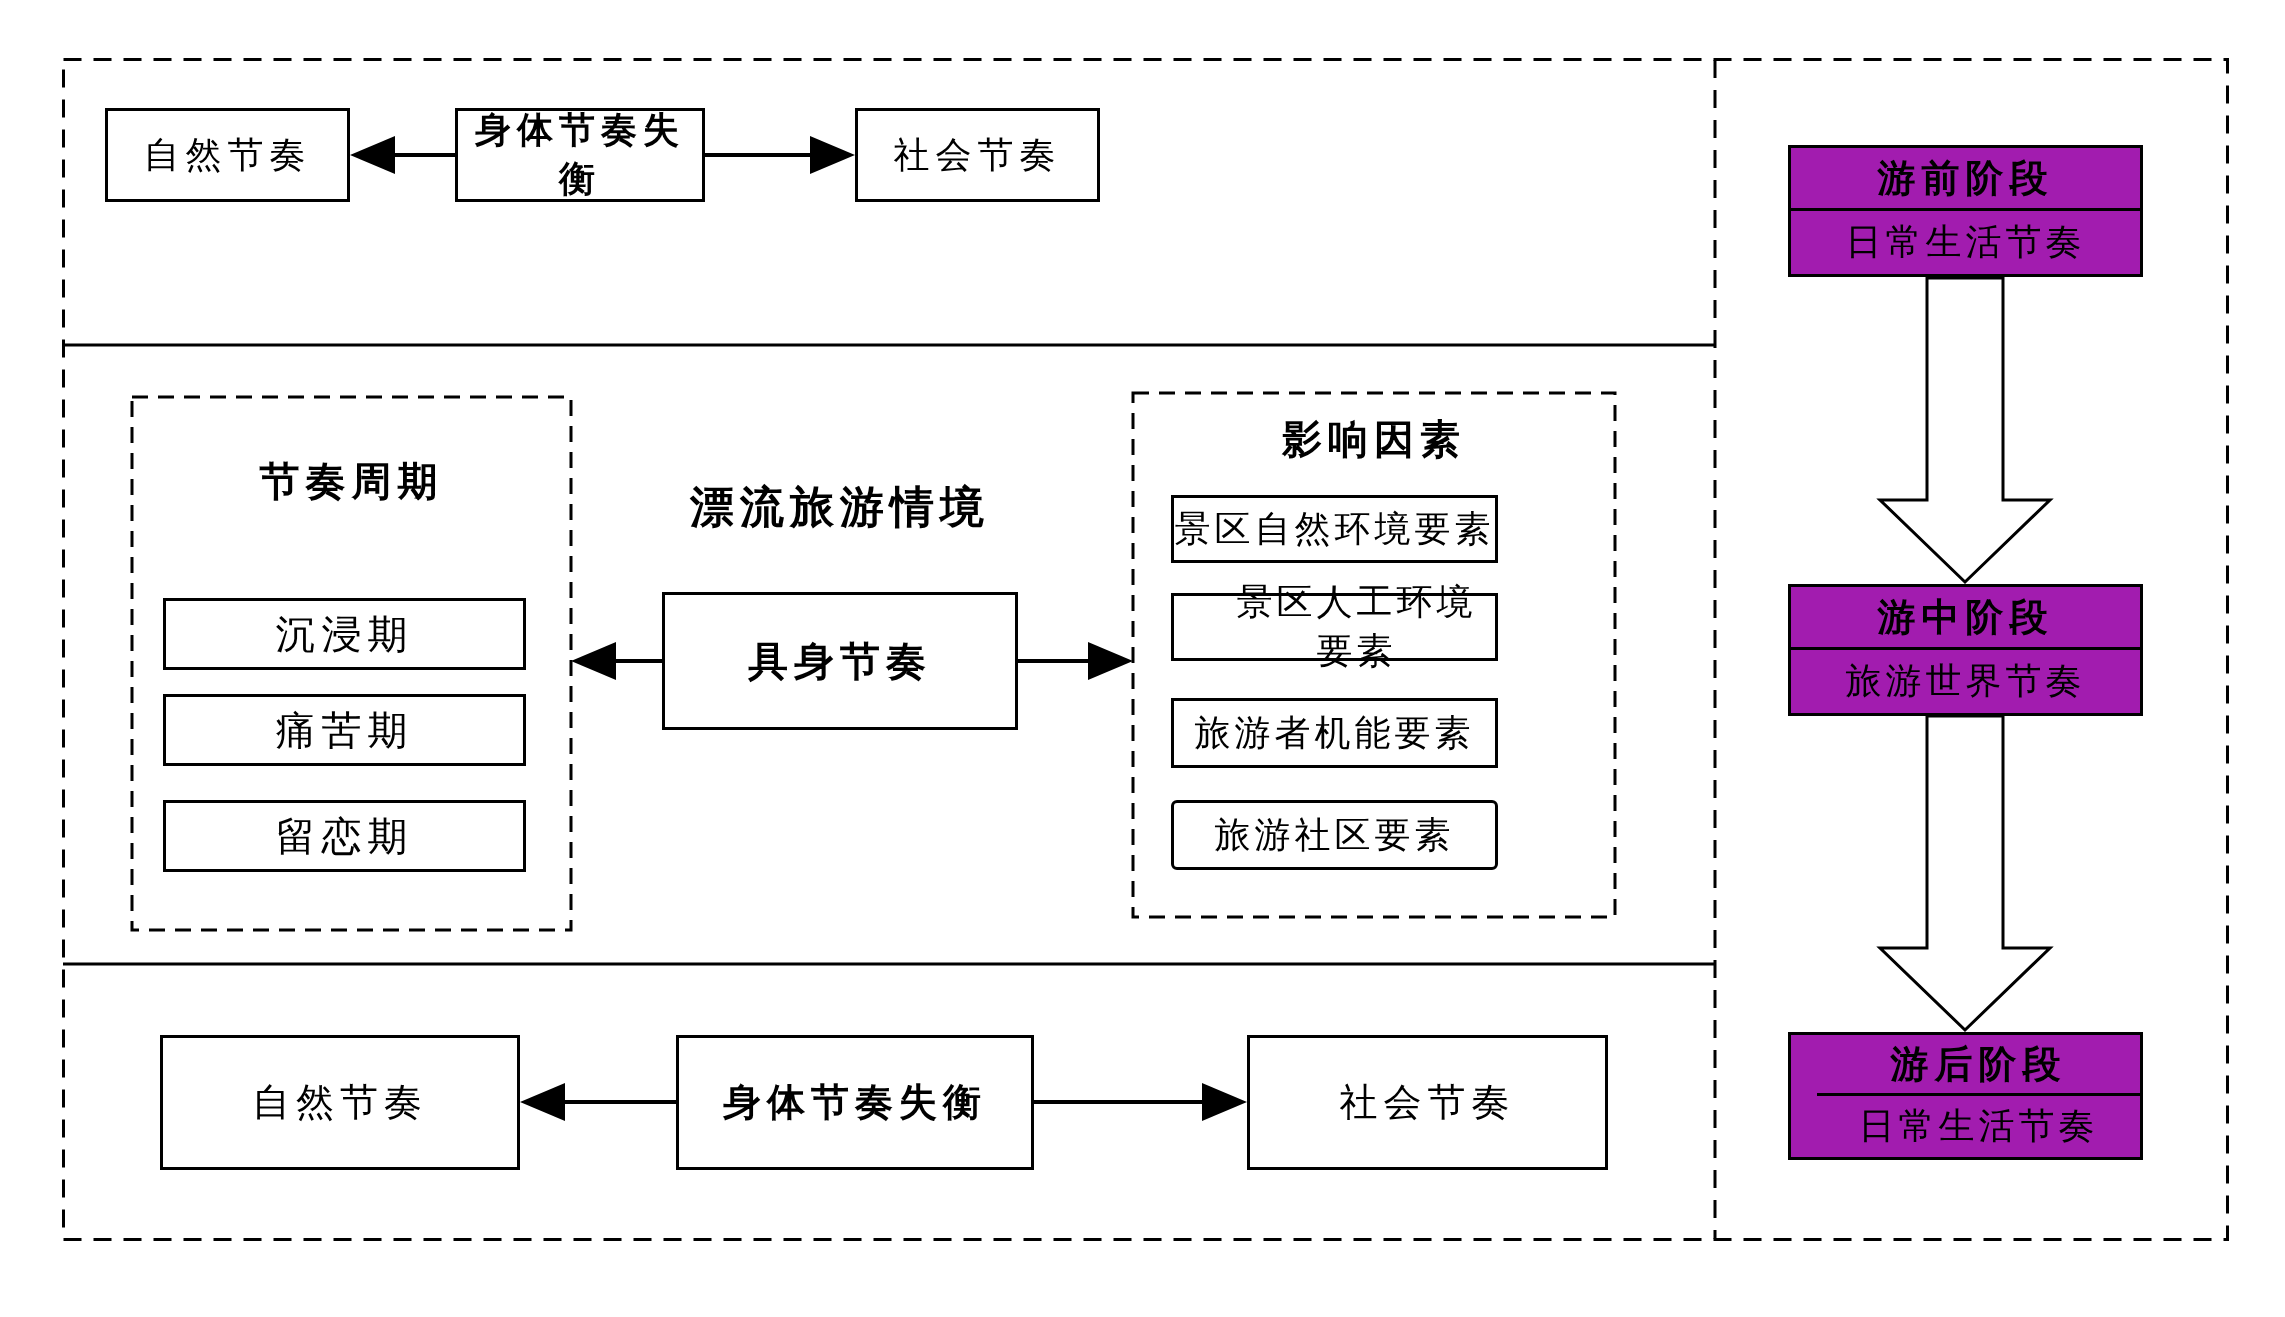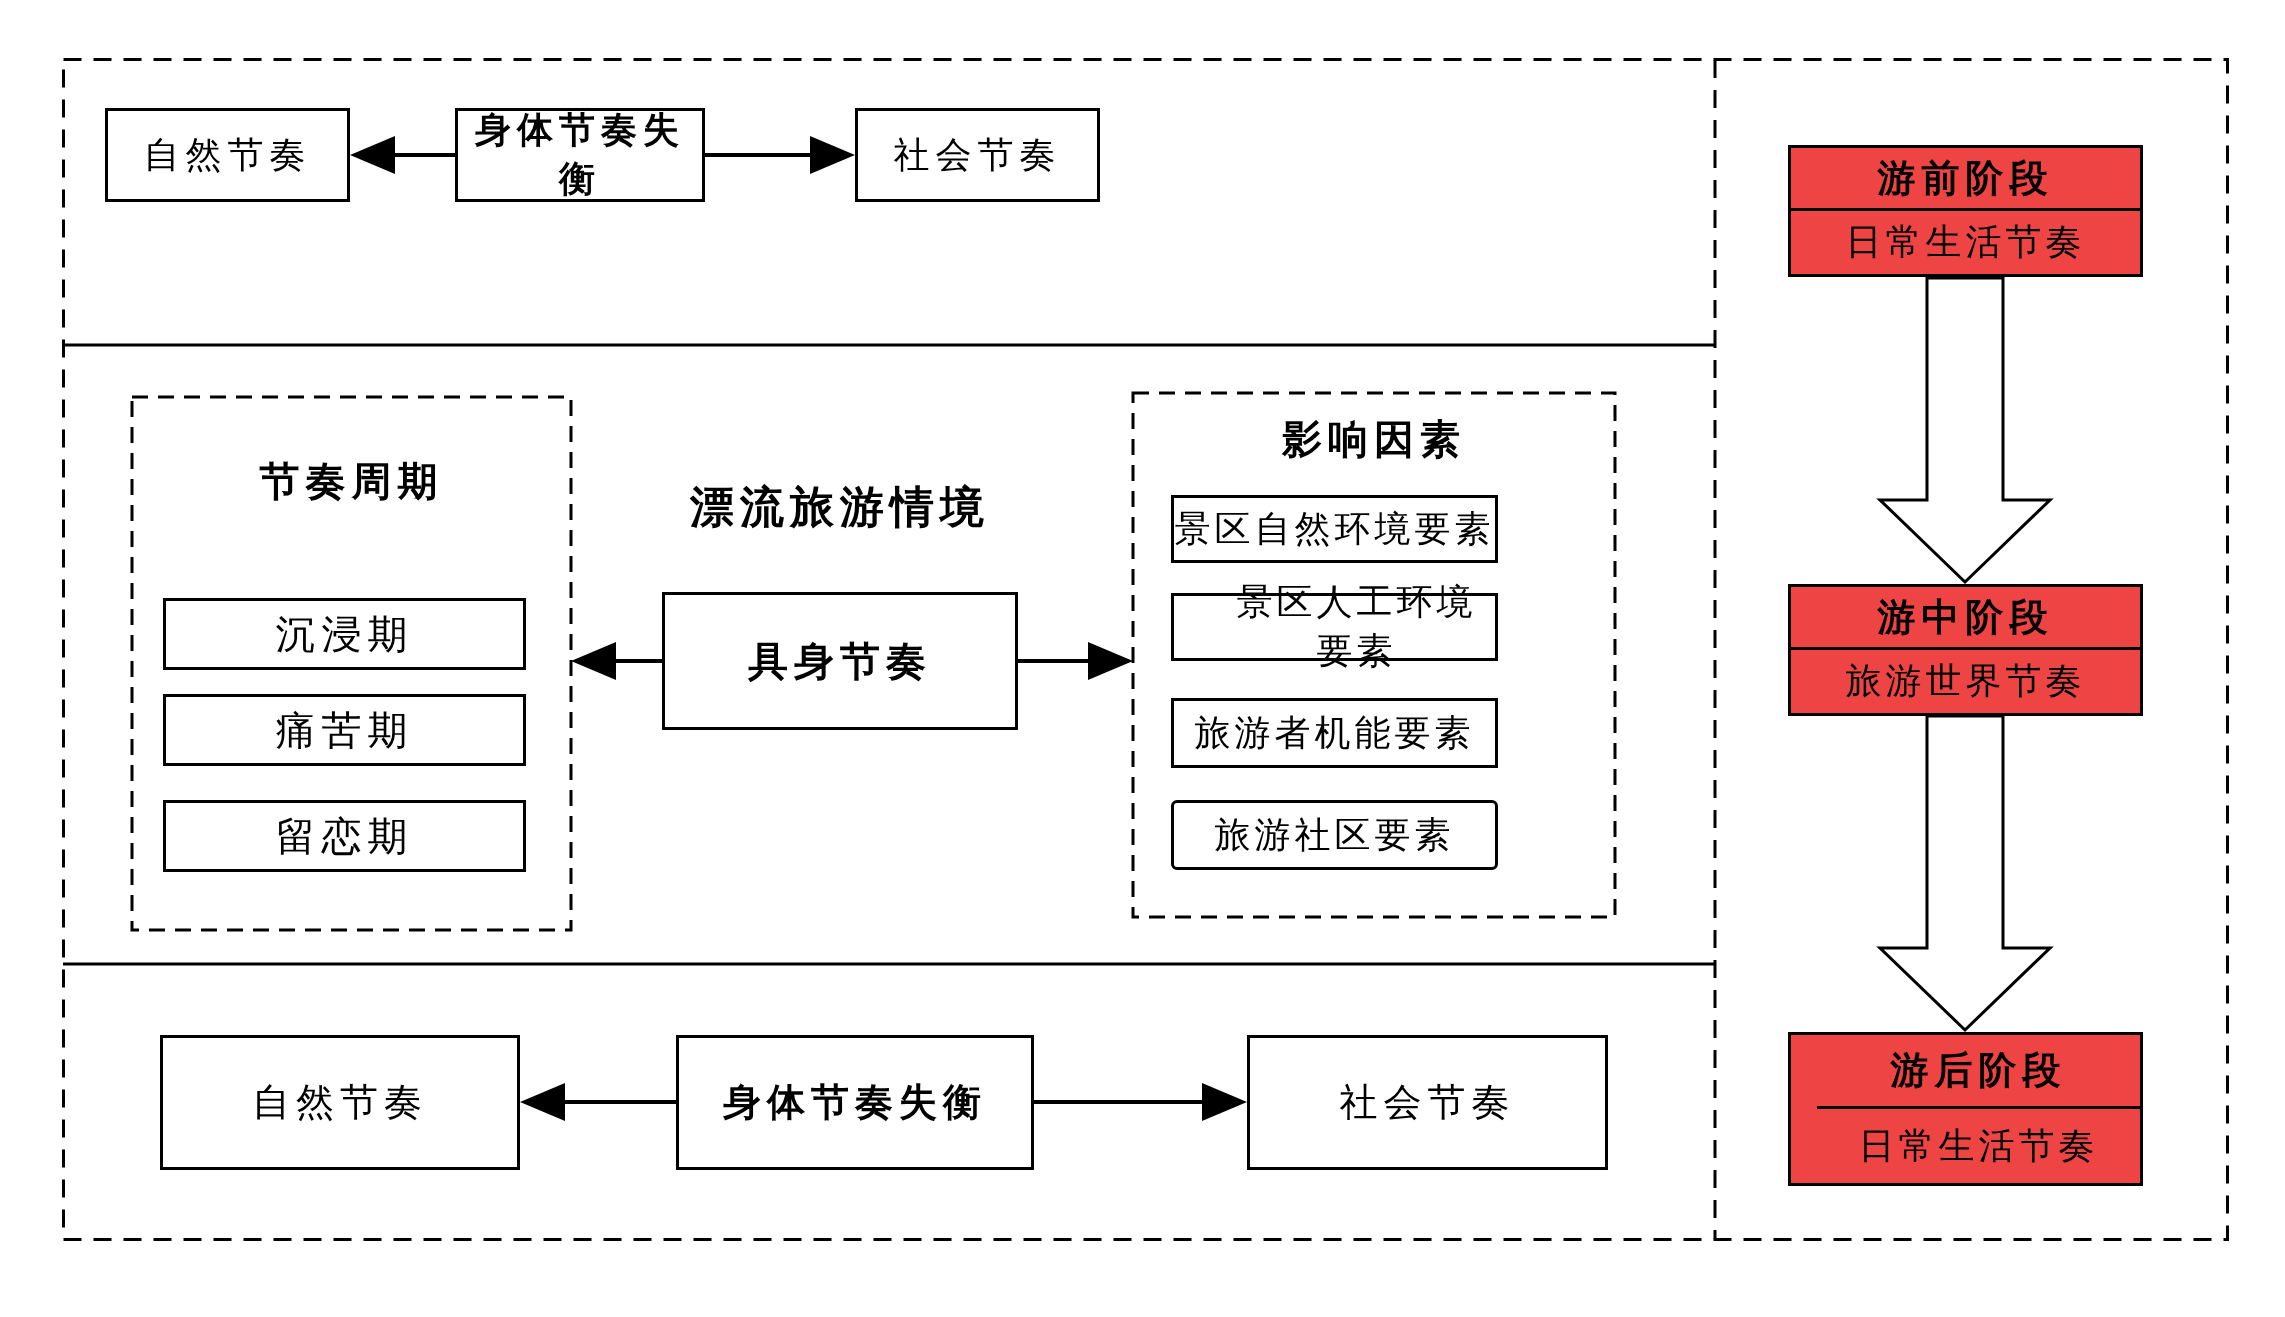--- a/index.html
+++ b/index.html
@@ -57,29 +57,29 @@
   #factor-item-3{top:800px;height:70px;border-radius:6px;}
   
   #box-natural-bottom{left:160px;top:1035px;width:360px;height:135px;}
   #box-balance{left:676px;top:1035px;width:358px;height:135px;}
   #box-social-bottom{left:1247px;top:1035px;width:361px;height:135px;}
   
   .stage{
     position:absolute;
     box-sizing:border-box;
     border:3px solid #000;
-    background:#ef4444;
+    background:#a21caf;
     left:1788px;
     width:355px;
     display:flex;
     flex-direction:column;
   }
   #stage-0{top:145px;height:132px;}
   #stage-1{top:584px;height:132px;}
-  #stage-2{top:1032px;height:154px;padding-left:26px;}
+  #stage-2{top:1032px;height:128px;padding-left:26px;}
   .stage-header{
     box-sizing:border-box;
     height:50%;
     border-bottom:3px solid #000;
     display:flex;align-items:center;justify-content:center;
     font-weight:bold;font-size:38px;letter-spacing:6px;
   }
   .stage-cell{
     height:50%;
     display:flex;align-items:center;justify-content:center;

